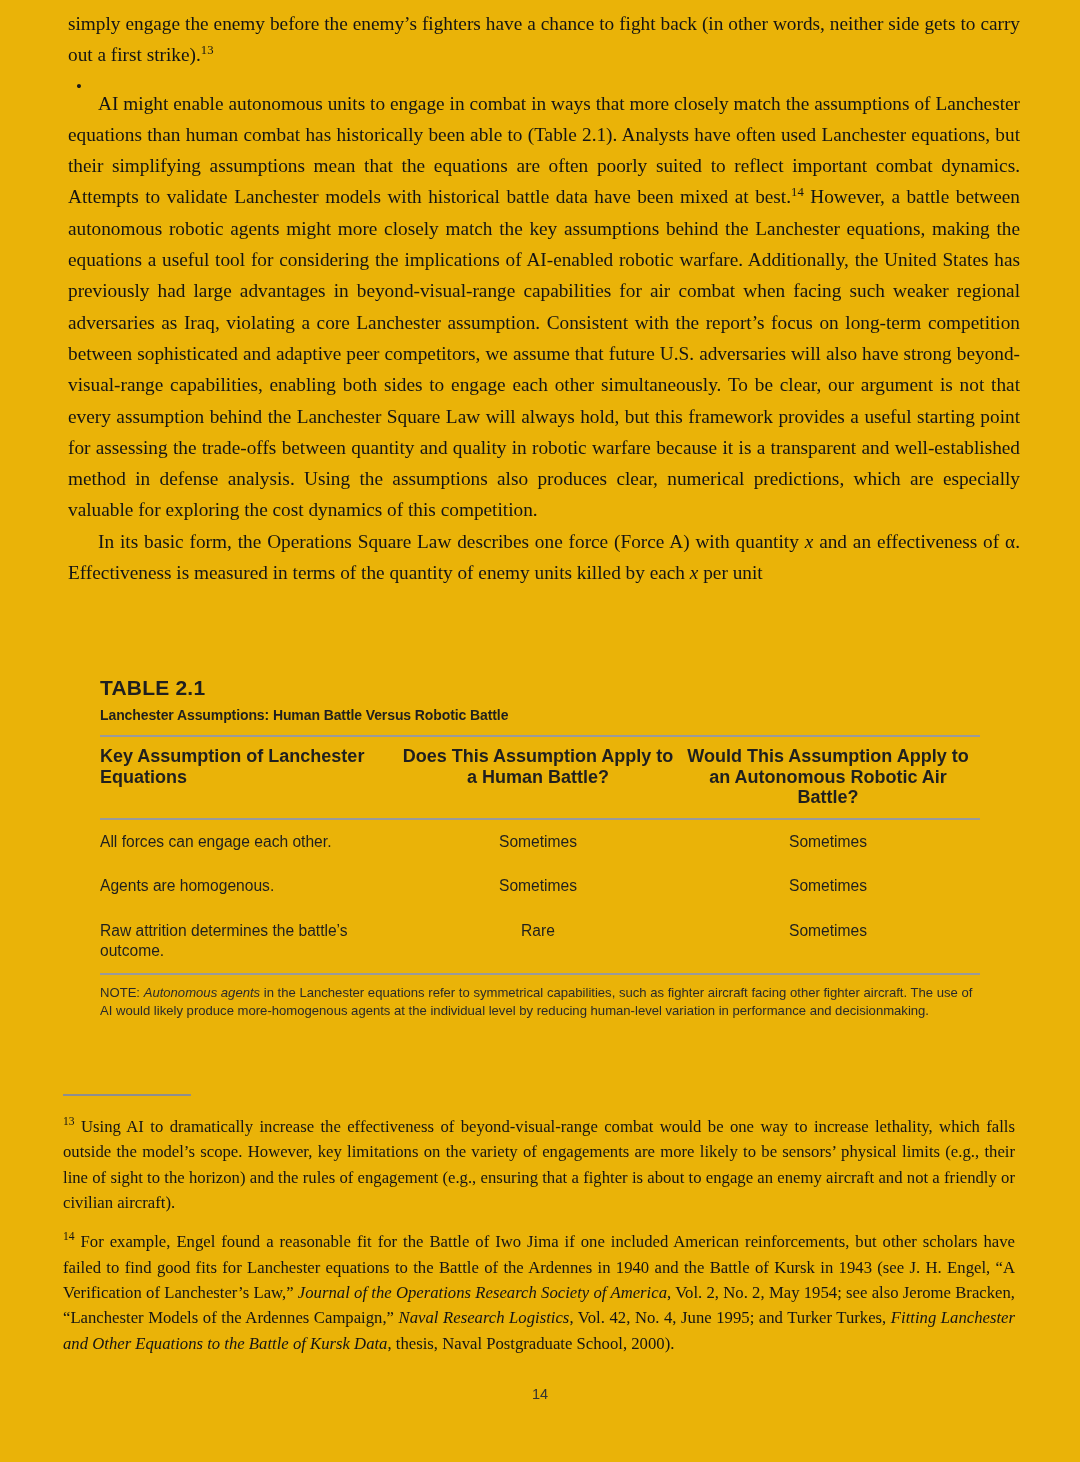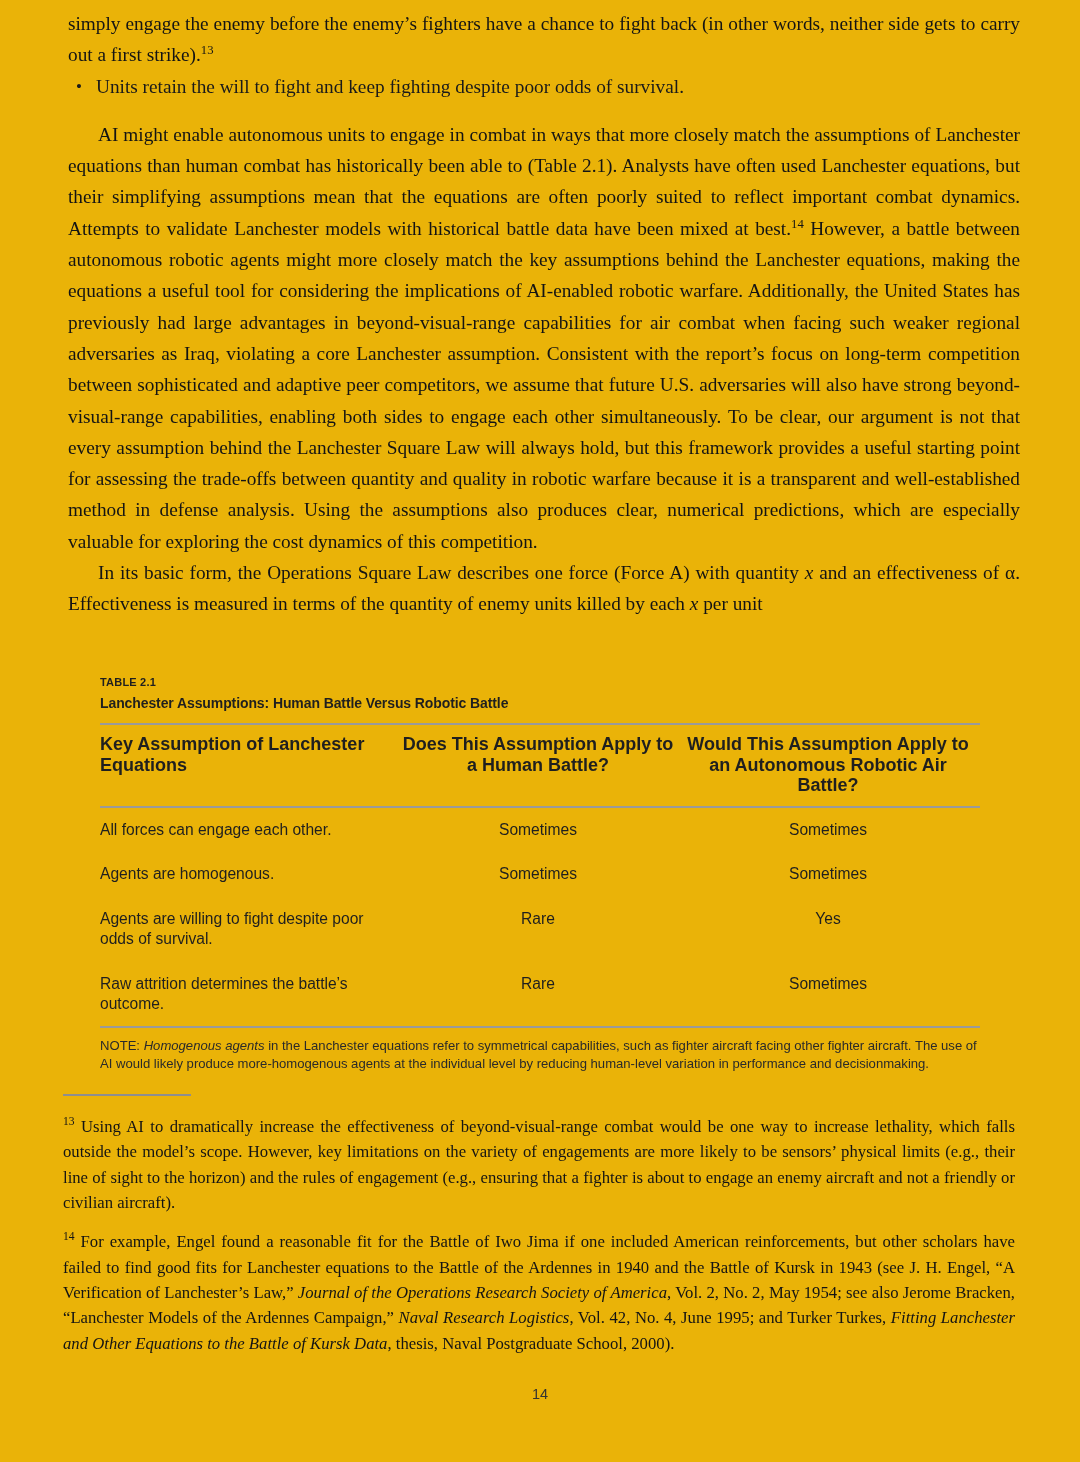--- a/index.html
+++ b/index.html
@@ -72,21 +72,21 @@
   
   .table-block {
     position: absolute;
     left: 100px;
     top: 676px;
     width: 880px;
     font-family: "Liberation Sans", sans-serif;
     color: #1f1f1f;
   }
   .table-label {
-    font-size: 11px;
+    font-size: 21px;
     font-weight: bold;
     letter-spacing: 0.2px;
     margin: 0 0 7px 0;
     color: #1f1f1f;
   }
   .table-title {
     font-size: 14px;
     font-weight: bold;
     letter-spacing: -0.1px;
     margin: 0 0 12px 0;
@@ -198,21 +198,21 @@
 
 <div class="page">
 
   <div class="body-col">
 
     <div style="height:8px"></div>
 
     <p class="para cont"><span>simply engage the enemy before the enemy’s fighters have a chance to fight back (in other words, neither side gets to carry out a first strike).</span><sup class="fn">13</sup></p>
 
     <ul class="bullets">
-      <li><span class="bullet-dot">•</span><span>Units retain the will to fight and keep fighting despite poor odds of survival.</span></li>
+      <li><span class="bullet-dot">•</span></li>
     </ul>
 
     <div style="height:17px"></div>
 
     <p class="para indent"><span>AI might enable autonomous units to engage in combat in ways that more closely match the assumptions of Lanchester equations than human combat has historically been able to (Table 2.1). Analysts have often used Lanchester equations, but their simplifying assumptions mean that the equations are often poorly suited to reflect important combat dynamics. Attempts to validate Lanchester models with historical battle data have been mixed at best.</span><sup class="fn">14</sup><span> However, a battle between autonomous robotic agents might more closely match the key assumptions behind the Lanchester equations, making the equations a useful tool for considering the implications of AI-enabled robotic warfare. Additionally, the United States has previously had large advantages in beyond-visual-range capabilities for air combat when facing such weaker regional adversaries as Iraq, violating a core Lanchester assumption. Consistent with the report’s focus on long-term competition between sophisticated and adaptive peer competitors, we assume that future U.S. adversaries will also have strong beyond-visual-range capabilities, enabling both sides to engage each other simultaneously. To be clear, our argument is not that every assumption behind the Lanchester Square Law will always hold, but this framework provides a useful starting point for assessing the trade-offs between quantity and quality in robotic warfare because it is a transparent and well-established method in defense analysis. Using the assumptions also produces clear, numerical predictions, which are especially valuable for exploring the cost dynamics of this competition.</span></p>
 
     <p class="para indent"><span>In its basic form, the Operations Square Law describes one force (Force A) with quantity </span><em>x</em><span> and an effectiveness of α. Effectiveness is measured in terms of the quantity of enemy units killed by each </span><em>x</em><span> per unit</span></p>
   </div>
 
   <div class="table-block">
@@ -238,33 +238,28 @@
           <td class="k">All forces can engage each other.</td>
           <td class="v">Sometimes</td>
           <td class="v">Sometimes</td>
         </tr>
         <tr>
           <td class="k">Agents are homogenous.</td>
           <td class="v">Sometimes</td>
           <td class="v">Sometimes</td>
         </tr>
         <tr>
-          <td class="k">Agents are willing to fight despite poor odds of survival.</td>
-          <td class="v">Rare</td>
-          <td class="v">Yes</td>
-        </tr>
-        <tr>
           <td class="k">Raw attrition determines the battle’s outcome.</td>
           <td class="v">Rare</td>
           <td class="v">Sometimes</td>
         </tr>
       </tbody>
     </table>
 
-    <div class="table-note"><span>NOTE: </span><em>Homogenous agents</em><span> in the Lanchester equations refer to symmetrical capabilities, such as fighter aircraft facing other fighter aircraft. The use of AI would likely produce more-homogenous agents at the individual level by reducing human-level variation in performance and decisionmaking.</span></div>
+    <div class="table-note"><span>NOTE: </span><em>Autonomous agents</em><span> in the Lanchester equations refer to symmetrical capabilities, such as fighter aircraft facing other fighter aircraft. The use of AI would likely produce more-homogenous agents at the individual level by reducing human-level variation in performance and decisionmaking.</span></div>
   </div>
 
   <div class="footnotes">
     <div class="fn-rule"></div>
 
     <p class="footnote"><span class="fn-num">13</span><span> Using AI to dramatically increase the effectiveness of beyond-visual-range combat would be one way to increase lethality, which falls outside the model’s scope. However, key limitations on the variety of engagements are more likely to be sensors’ physical limits (e.g., their line of sight to the horizon) and the rules of engagement (e.g., ensuring that a fighter is about to engage an enemy aircraft and not a friendly or civilian aircraft).</span></p>
 
     <p class="footnote"><span class="fn-num">14</span><span> For example, Engel found a reasonable fit for the Battle of Iwo Jima if one included American reinforcements, but other scholars have failed to find good fits for Lanchester equations to the Battle of the Ardennes in 1940 and the Battle of Kursk in 1943 (see J. H. Engel, “A Verification of Lanchester’s Law,” </span><em>Journal of the Operations Research Society of America</em><span>, Vol. 2, No. 2, May 1954; see also Jerome Bracken, “Lanchester Models of the Ardennes Campaign,” </span><em>Naval Research Logistics</em><span>, Vol. 42, No. 4, June 1995; and Turker Turkes, </span><em>Fitting Lanchester and Other Equations to the Battle of Kursk Data</em><span>, thesis, Naval Postgraduate School, 2000).</span></p>
   </div>
 

